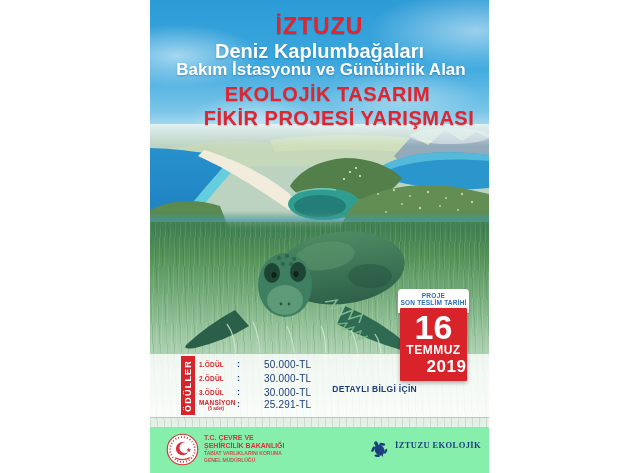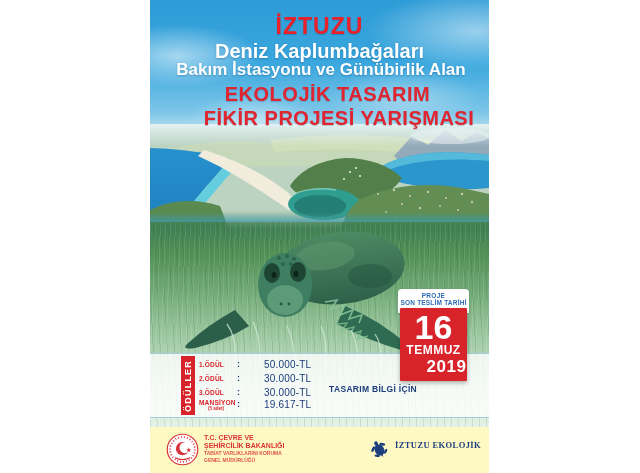--- a/index.html
+++ b/index.html
@@ -87,21 +87,21 @@
   .dl-red {
     position:absolute; left:2px; top:19px; width:67px; height:73px; background:#d9232a;
     text-align:center; color:#ffffff; border-radius:1px;
     box-shadow:0 2px 4px rgba(0,0,0,.3);
   }
   .dl-day  { font-size:34px; font-weight:bold; line-height:34px; padding-top:2px; }
   .dl-month{ font-size:12px; font-weight:bold; line-height:13px; letter-spacing:.5px; }
   .dl-year { font-size:17px; font-weight:bold; line-height:19px; letter-spacing:.5px;margin-left:26px; }
 
   
-  .footer { position:absolute; left:0; top:427px; width:339px; height:46px; background:#fef9c3; z-index:6; }
+  .footer { position:absolute; left:0; top:427px; width:339px; height:46px; background:#86efac; z-index:6; }
   .emblem { position:absolute; left:16px; top:6px; width:33px; height:33px; }
   .ministry { position:absolute; left:54px; top:7px; color:#d8333a; }
   .m1 { font-size:7px; font-weight:bold; line-height:8px; }
   .m2 { font-size:7px; font-weight:bold; line-height:8px; }
   .m3 { font-size:5px; font-weight:bold; line-height:7px; opacity:.85; }
   .m4 { font-size:5px; font-weight:bold; line-height:7px; opacity:.85; }
   .turtle-icon { position:absolute; left:219px; top:13px; width:21px; height:20px; }
   .complogo { position:absolute; left:245px; top:13px; color:#1c3e7d; font-family:"Liberation Serif", serif; }
   .c1, .c2 { font-size:8.5px; font-weight:bold; line-height:10px; letter-spacing:.4px; }
 </style>
@@ -233,24 +233,24 @@
           <span class="plabel">3.ÖDÜL</span>
           <span class="pcolon">:</span>
           <span class="pvalue">30.000-TL</span>
         </div>
         <div class="prow last">
           <span class="plabel-wrap">
             <span class="plabel">MANSİYON</span>
             <span class="pnote">(5 adet)</span>
           </span>
           <span class="pcolon">:</span>
-          <span class="pvalue">19.617-TL</span>
-        </div>
-      </div>
-      <div class="info-label">TASARIM BİLGİ İÇİN</div>
+          <span class="pvalue">25.291-TL</span>
+        </div>
+      </div>
+      <div class="info-label">DETAYLI BİLGİ İÇİN</div>
     </div>
 
     <div class="deadline">
       <div class="dl-white">
         <div class="dl-l1">PROJE</div>
         <div class="dl-l2">SON TESLİM TARİHİ</div>
       </div>
       <div class="dl-red">
         <div class="dl-day">16</div>
         <div class="dl-month">TEMMUZ</div>

